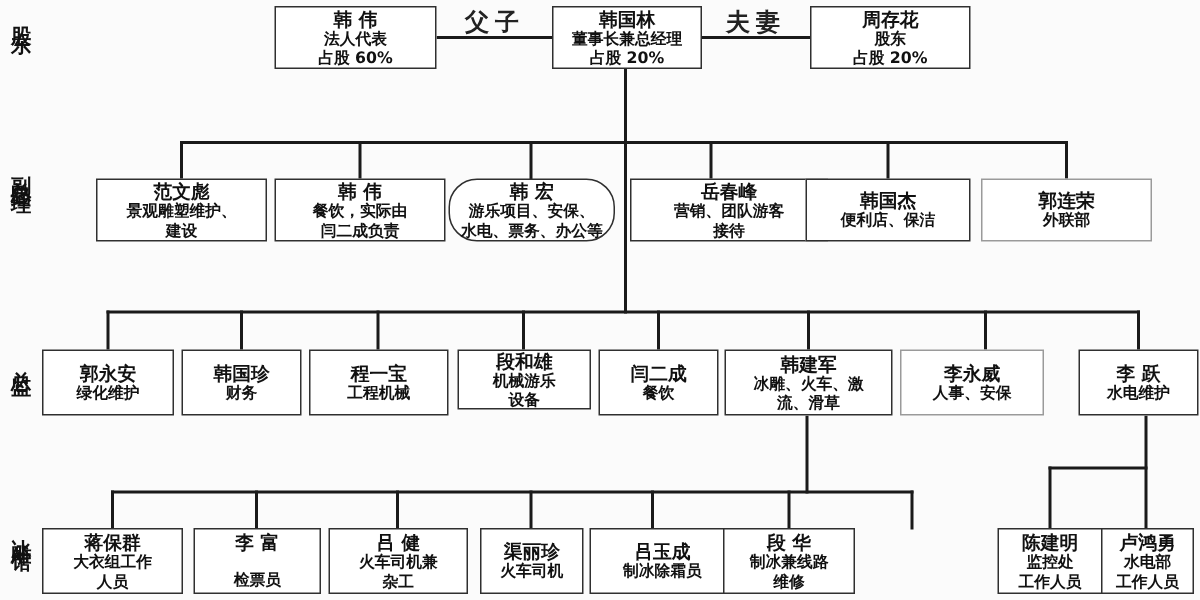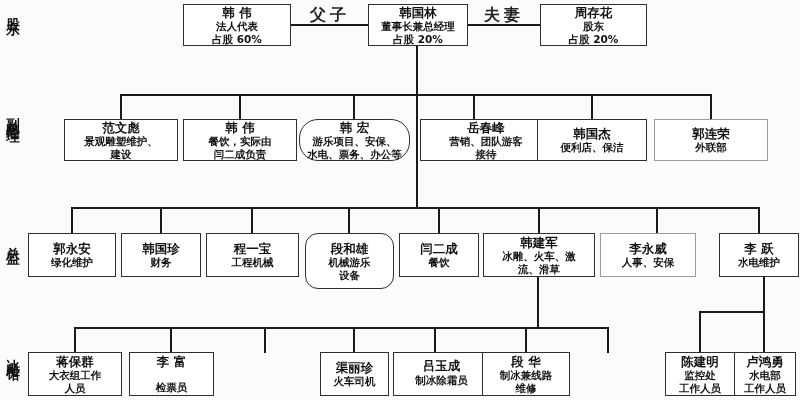--- a/index.html
+++ b/index.html
@@ -134,21 +134,21 @@
     <div class="sub">绿化维护</div>
   </div>
   <div class="node" style="left:121px;top:233px;width:80px;height:44px;">
     <div class="nm">韩国珍</div>
     <div class="sub">财务</div>
   </div>
   <div class="node" style="left:206px;top:233px;width:93px;height:44px;">
     <div class="nm">程一宝</div>
     <div class="sub">工程机械</div>
   </div>
-  <div class="node" style="left:305px;top:233px;width:89px;height:56px;border-radius:13px;">
+  <div class="node" style="left:305px;top:233px;width:89px;height:40px;">
     <div class="nm">段和雄</div>
     <div class="sub">机械游乐</div>
     <div class="sub">设备</div>
   </div>
   <div class="node" style="left:399px;top:233px;width:80px;height:44px;">
     <div class="nm">闫二成</div>
     <div class="sub">餐饮</div>
   </div>
   <div class="node" style="left:483px;top:233px;width:112px;height:44px;">
     <div class="nm">韩建军</div>
@@ -166,25 +166,30 @@
 
   <div class="node" style="left:28px;top:352px;width:94px;height:44px;">
     <div class="nm">蒋保群</div>
     <div class="sub">大衣组工作</div>
     <div class="sub">人员</div>
   </div>
   <div class="node" style="left:129px;top:352px;width:85px;height:44px;justify-content:space-between;">
     <div class="nm">李  富</div>
     <div class="sub">检票员</div>
   </div>
+  <div class="node" style="left:219px;top:352px;width:93px;height:44px;">
+    <div class="nm">吕  健</div>
+    <div class="sub">火车司机兼</div>
+    <div class="sub">杂工</div>
+  </div>
   <div class="node" style="left:320px;top:352px;width:69px;height:44px;">
     <div class="nm">渠丽珍</div>
     <div class="sub">火车司机</div>
   </div>
-  <div class="node" style="left:393px;top:352px;width:97px;height:44px;font-family:Liberation Mono, monospace;">
+  <div class="node" style="left:393px;top:352px;width:97px;height:44px;">
     <div class="nm">吕玉成</div>
     <div class="sub">制冰除霜员</div>
   </div>
   <div class="node" style="left:482px;top:352px;width:88px;height:44px;">
     <div class="nm">段  华</div>
     <div class="sub">制冰兼线路</div>
     <div class="sub">维修</div>
   </div>
   <div class="node" style="left:665px;top:352px;width:70px;height:44px;">
     <div class="nm">陈建明</div>

